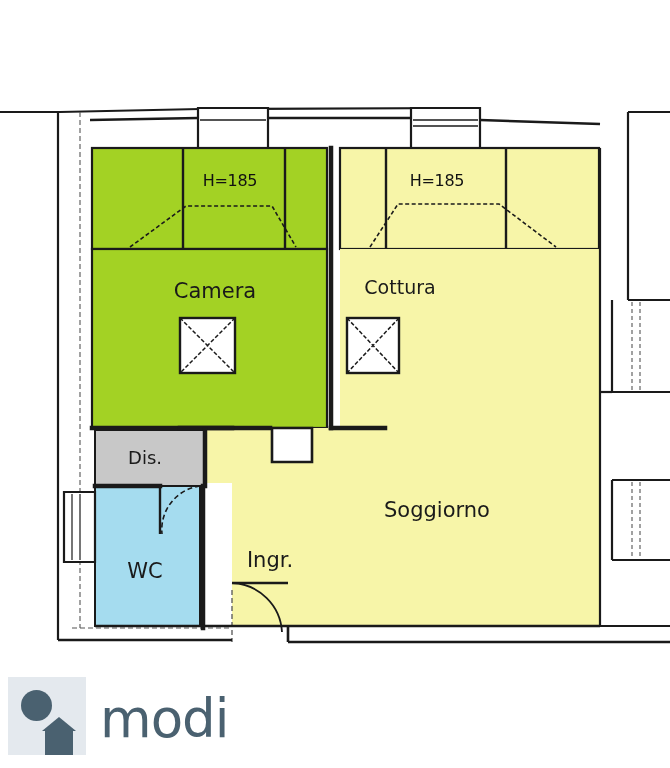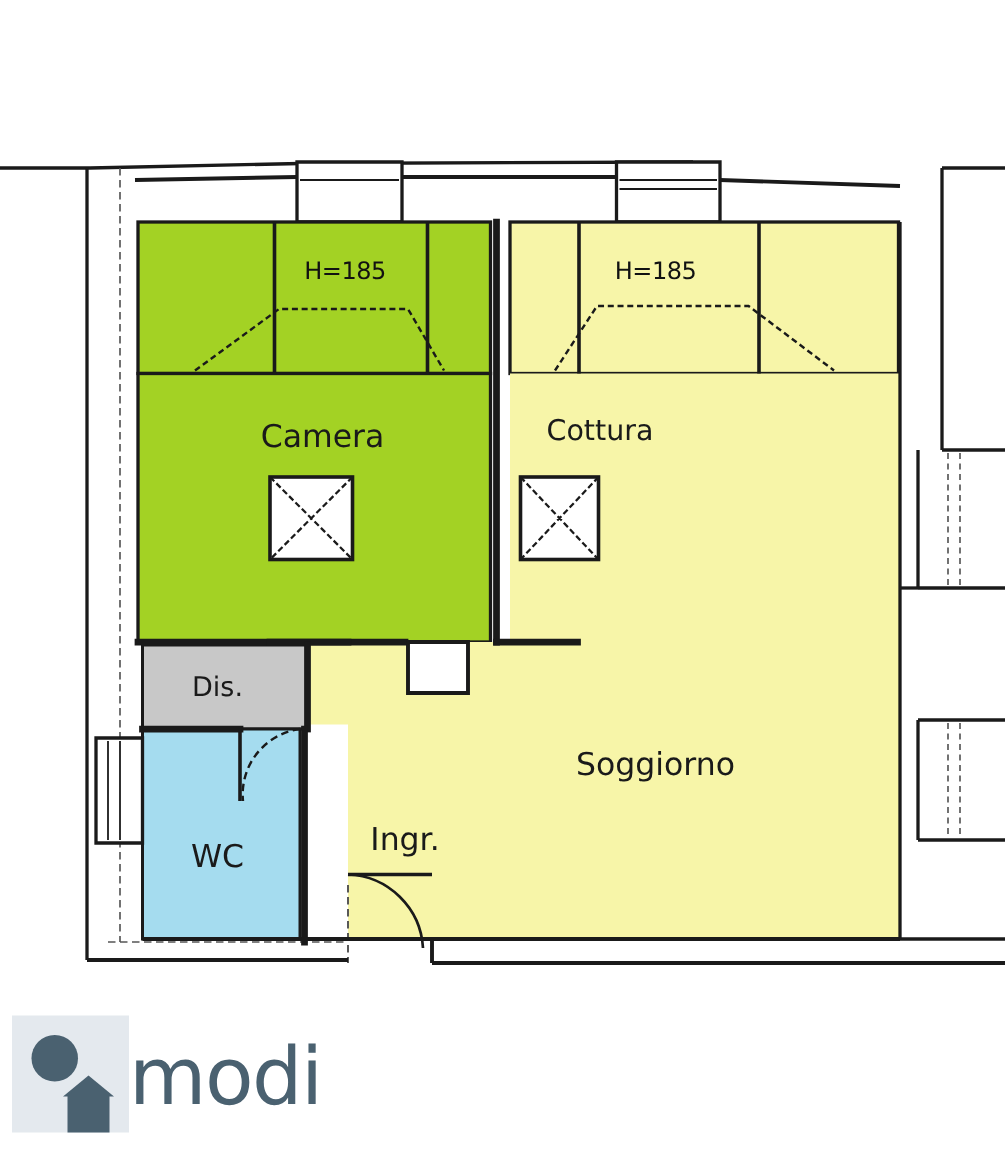--- a/index.html
+++ b/index.html
@@ -93,20 +93,21 @@
     border-bottom: 14px solid #4a6170;
   }
   #logo-house .body {
     position: absolute;
     left: 3px; top: 13px;
     width: 28px;
     height: 25px;
     background: #4a6170;
   }
   #logo-text {
+    margin-left: 14px;
     display: flex;
     flex-direction: column;
     justify-content: flex-end;
     line-height: 1;
   }
   #logo-word {
     font-family: "DejaVu Sans", "Liberation Sans", sans-serif;
     font-size: 53px;
     color: #4a6170;
     letter-spacing: -1px;

